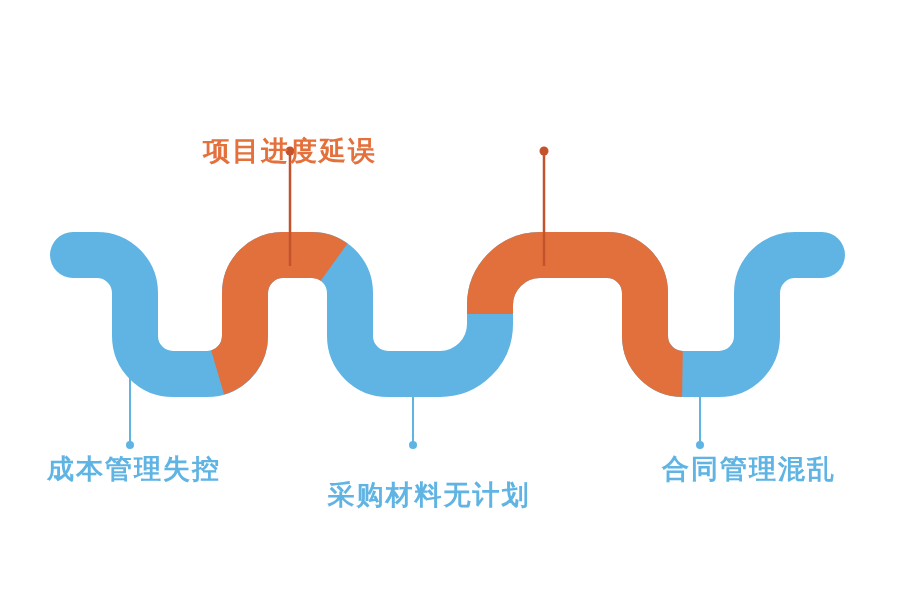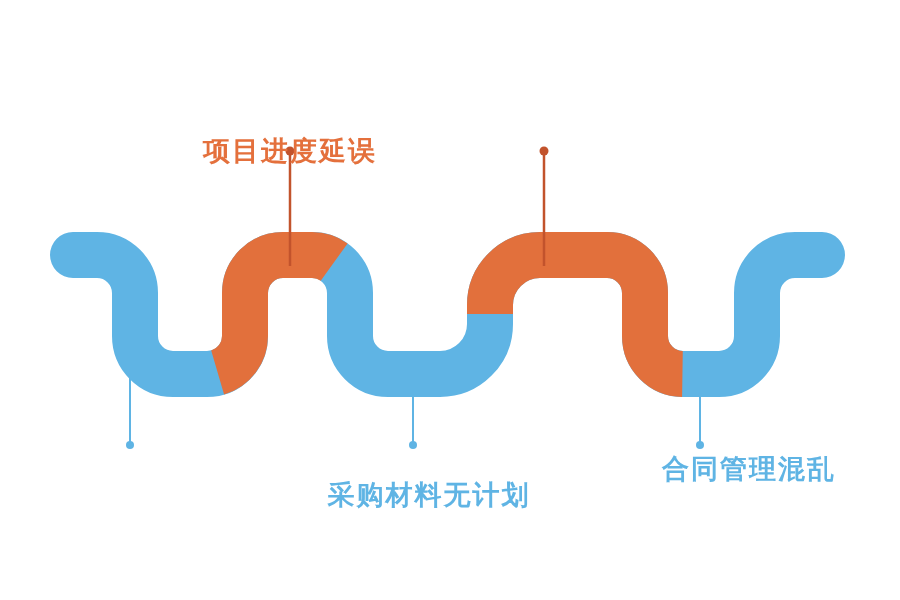--- a/index.html
+++ b/index.html
@@ -94,17 +94,18 @@
              L 719 374 A 38 38 0 0 0 757 336 L 757 293 A 38 38 0 0 1 795 255 L 822 255" fill="none" style="stroke:var(--wave-orange,#E2703C)" stroke-width="46" stroke-linecap="butt" stroke-dasharray="0 231 204 279 316 9999"></path>
 
     <line x1="290" y1="151" x2="290" y2="266" style="stroke:var(--tick-orange,#C2532C)" stroke-width="2.5"></line>
     <line x1="544" y1="151" x2="544" y2="266" style="stroke:var(--tick-orange,#C2532C)" stroke-width="2.5"></line>
     <circle cx="290" cy="151" r="4.5" style="fill:var(--tick-orange,#C2532C)"></circle>
     <circle cx="544" cy="151" r="4.5" style="fill:var(--tick-orange,#C2532C)"></circle>
   </svg>
 
   <div class="label top" style="left:290px; top:100px;margin-top:37px;">项目进度延误</div>
 
+  <div class="label bottom" style="left:134px; top:455px;">成本管理失控</div>
   <div class="label bottom" style="left:429px; top:481px;">采购材料无计划</div>
   <div class="label bottom" style="left:749px; top:455px;">合同管理混乱</div>
 
 
 </div>
 
 </body></html>

